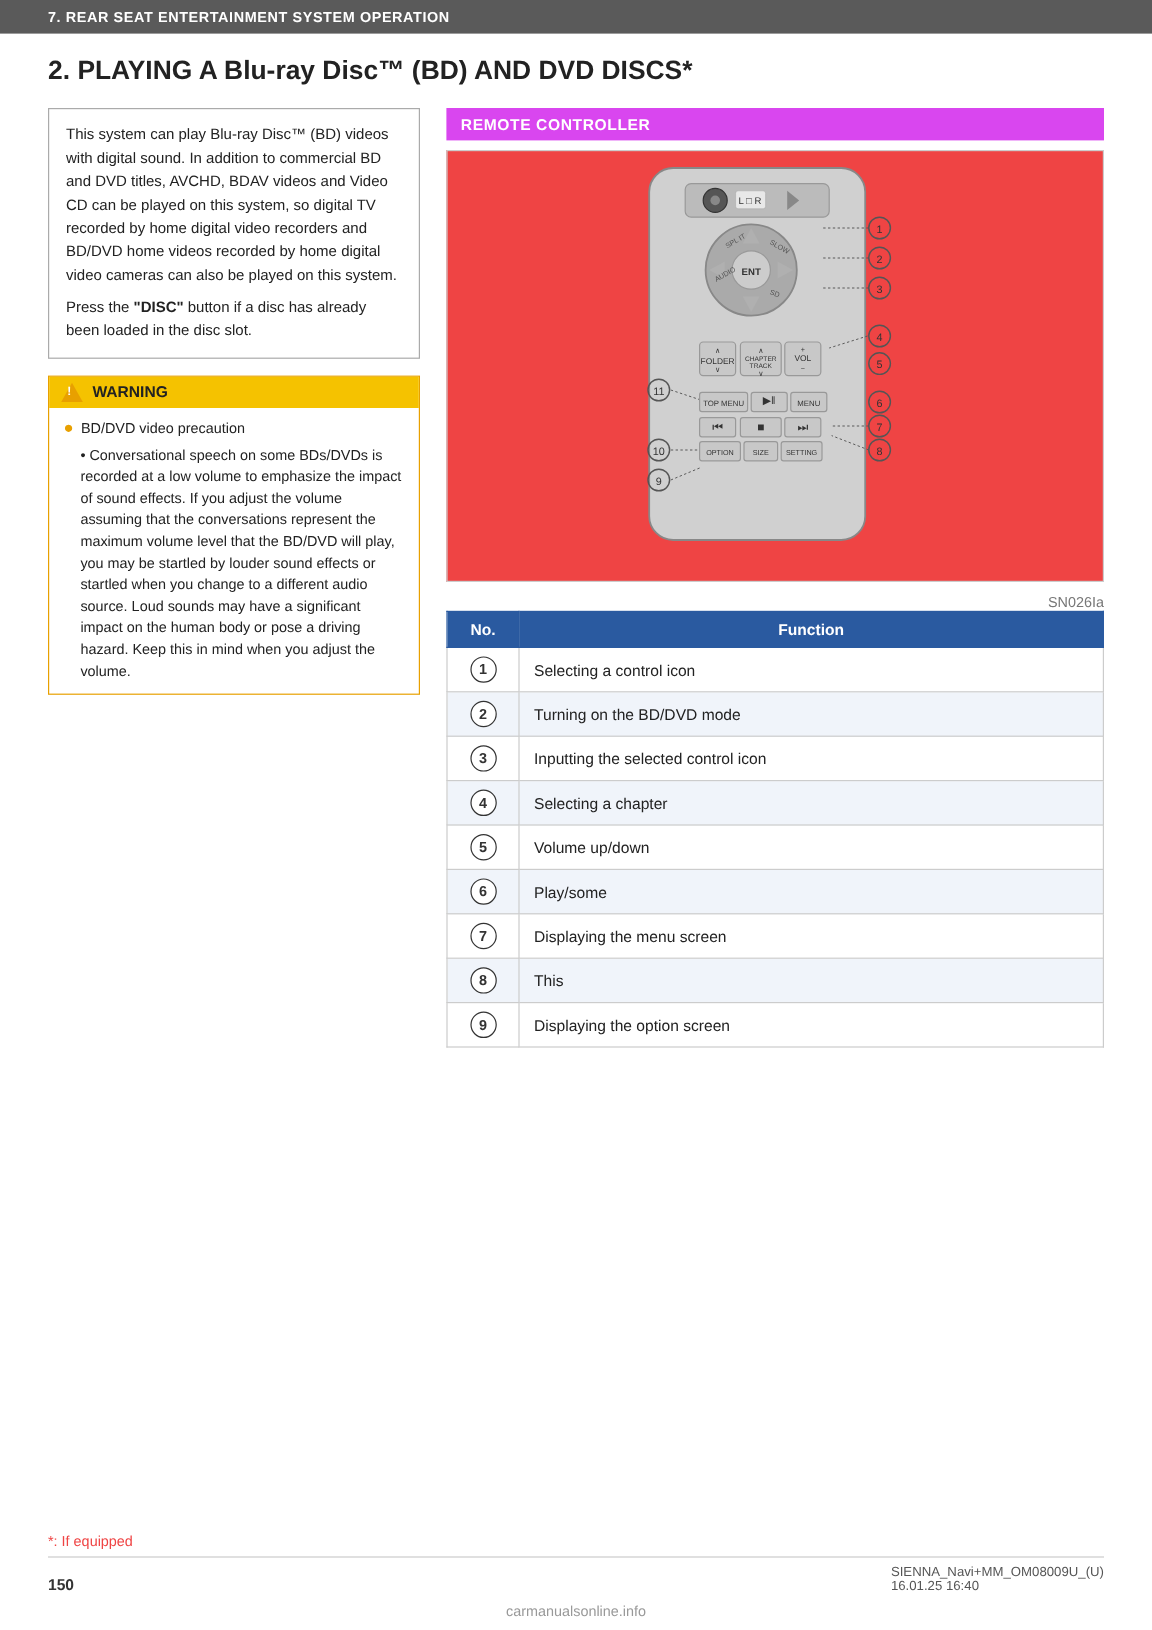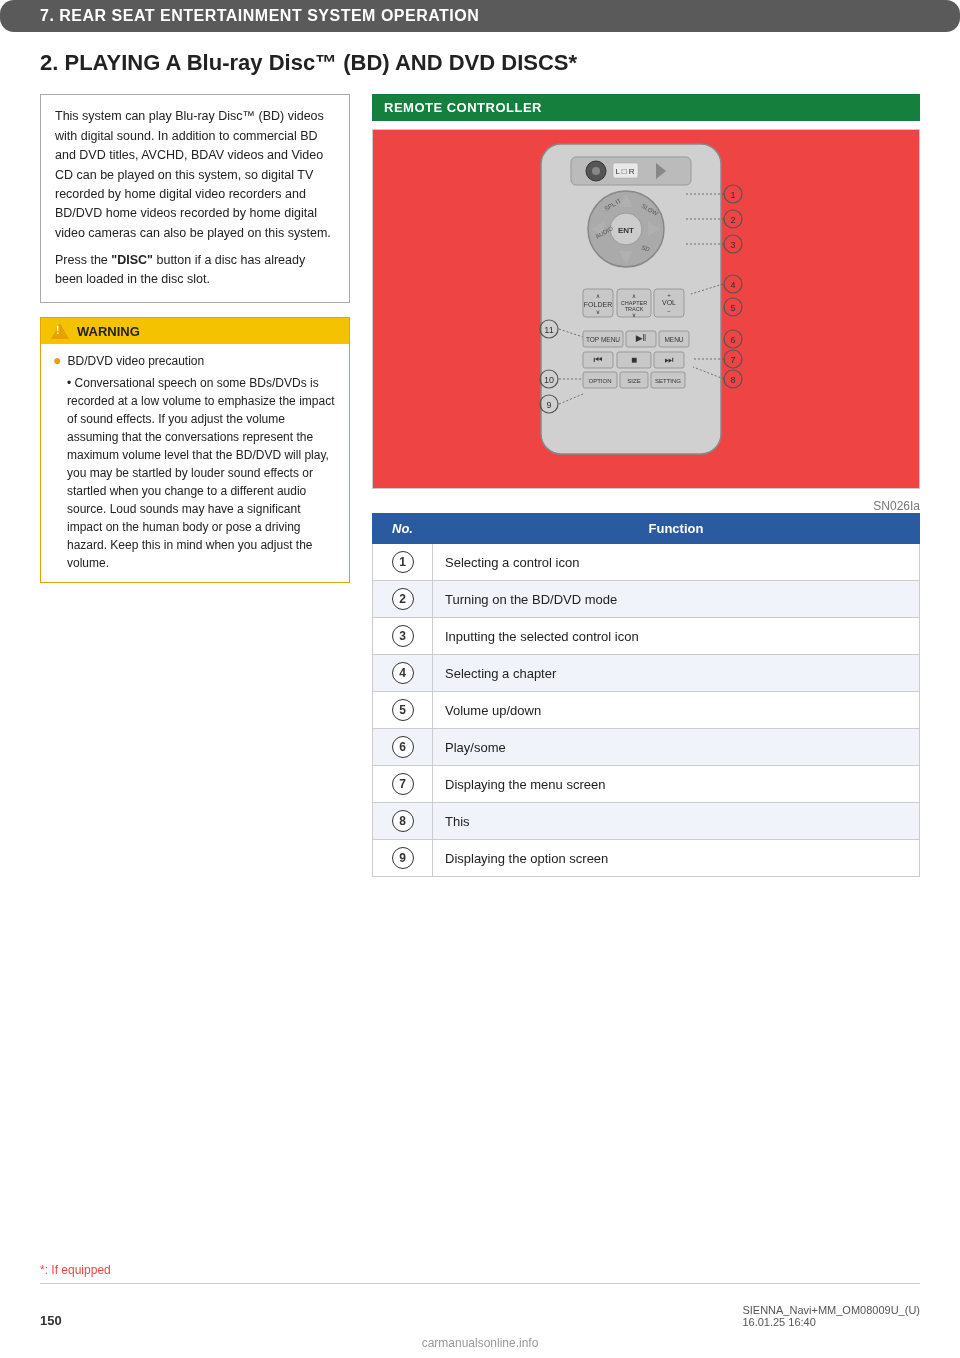--- a/index.html
+++ b/index.html
@@ -17,25 +17,24 @@
       width: 960px;
       min-height: 1358px;
       padding: 0;
       background: #fff;
     }
 
     
     .top-section-bar {
       background: #5a5a5a;
       color: #fff;
-      font-size: 16px;
+      font-size: 12px;
       font-weight: bold;
       padding: 7px 40px;
       letter-spacing: 0.5px;
-      border-radius: 14px;
     }
 
     
     .main-content {
       padding: 18px 40px 30px 40px;
     }
 
     
     .chapter-title {
       font-size: 22px;
@@ -89,21 +88,21 @@
     .warning-box {
       border: 1.5px solid #e8a000;
       background: #fff;
       padding: 0;
       margin-bottom: 0;
     }
 
     .warning-header {
       background: #f5c200;
       display: flex;
-      align-items: flex-end;
+      align-items: center;
       gap: 8px;
       padding: 5px 10px;
       font-weight: bold;
       font-size: 13px;
     }
 
     .warning-triangle {
       display: inline-block;
       width: 0;
       height: 0;
@@ -147,21 +146,21 @@
       padding-left: 14px;
       margin-top: 2px;
     }
 
     .warning-body .sub-item::before {
       content: '• ';
     }
 
     
     .remote-controller-label {
-      background: #15803d;
+      background: #d946ef;
       color: #fff;
       font-size: 13px;
       font-weight: bold;
       padding: 6px 12px;
       margin-bottom: 8px;
       letter-spacing: 0.5px;
     }
 
     
     .remote-img-container {
@@ -195,21 +194,20 @@
 
     .function-table thead th {
       padding: 7px 12px;
       text-align: center;
       font-weight: bold;
       border: 1px solid #2a5aa0;
     }
 
     .function-table thead th:first-child {
       width: 60px;
-      font-style: italic;
     }
 
     .function-table tbody tr {
       background: #fff;
     }
 
     .function-table tbody tr:nth-child(even) {
       background: #f0f4fa;
     }
 
@@ -252,21 +250,21 @@
       font-size: 12px;
       color: #ef4444;
       margin-bottom: 4px;
     }
 
     .footer-doc {
       display: flex;
       justify-content: space-between;
       align-items: flex-end;
       border-top: 1px solid #ccc;
-      padding-top: 20px;
+      padding-top: 6px;
       margin-top: 6px;
     }
 
     .page-number {
       font-size: 13px;
       color: #333;
       font-weight: bold;
     }
 
     .doc-info {

